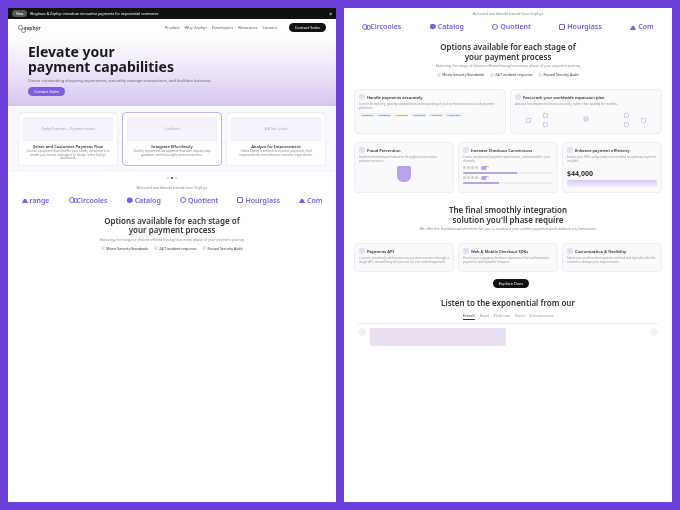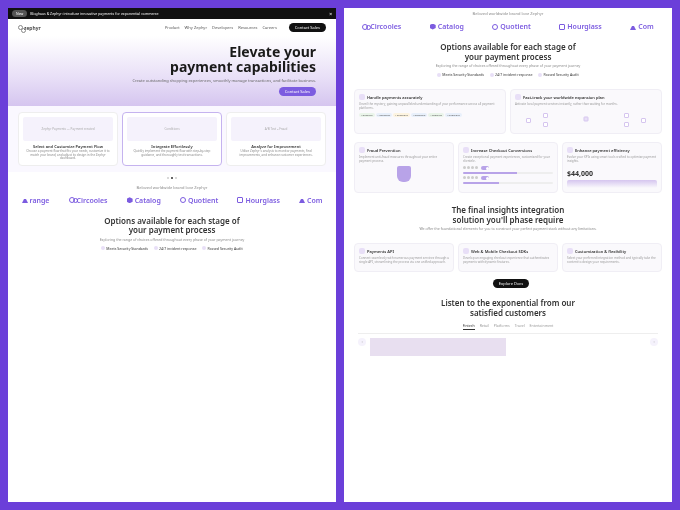--- a/index.html
+++ b/index.html
@@ -7,21 +7,21 @@
 .panel{background:#fff;flex:1;overflow:hidden;font-size:5px;color:#333}
 .banner{background:#111;color:#fff;display:flex;align-items:center;justify-content:center;padding:2px 4px;font-size:3.5px;gap:3px}
 .banner .pill{background:#555;border-radius:6px;padding:1px 4px}
 .banner .close{margin-left:auto;font-size:5px}
 .nav{display:flex;align-items:center;padding:4px 10px;gap:6px}
 .logo{display:flex;align-items:center;gap:1px;font-weight:600;font-size:5px}
 .logo-ico{width:5px;height:5px;border:1px solid #888;border-radius:50%;position:relative}
 .logo-ico::after{content:"";position:absolute;width:3px;height:3px;border:1px solid #888;border-radius:50%;left:2px;top:2px}
 .nav-links{display:flex;gap:5px;font-size:4px;color:#555;margin-left:auto}
 .btn-dark{background:#111;color:#fff;border-radius:7px;padding:2px 6px;font-size:4px;margin-left:6px}
-.hero{text-align:right;padding:8px 20px 10px;background:linear-gradient(180deg,#fff 0%,#e8dff7 60%,#d5c5ef 100%);position:relative}
+.hero{text-align:left;padding:8px 20px 10px;background:linear-gradient(180deg,#fff 0%,#e8dff7 60%,#d5c5ef 100%);position:relative}
 .hero h1{font-size:14px;font-weight:700;line-height:1.1;color:#1a1a1a}
 .hero p{font-size:4px;color:#666;margin-top:3px;line-height:1.3}
 .btn-purple{background:#7c5ce0;color:#fff;border-radius:7px;padding:2px 6px;font-size:4px;display:inline-block;margin-top:4px}
 .cards3{display:flex;gap:4px;padding:6px 10px;background:#faf8ff}
 .card{flex:1;background:#fff;border:1px solid #eee;border-radius:4px;padding:4px;text-align:center}
 .card.active{border-color:#c5b3ef}
 .card-img{height:24px;background:#f5f2fc;border-radius:2px;margin-bottom:3px;position:relative;display:flex;align-items:center;justify-content:center}
 .card h4{font-size:4px;font-weight:600;margin-bottom:1px}
 .card p{font-size:3px;color:#888;line-height:1.2}
 .dots{text-align:center;padding:2px}
@@ -289,21 +289,21 @@
       <h5>
           <i class="gi-ico"></i>
           <span>Enhance payment efficiency</span>
         </h5>
       <p>Evolve your KPIs using smart tools crafted to optimize payment insights.</p>
       <div class="bignum">$44,000</div>
       <div class="spark"></div>
     </div>
   </div>
   <div class="section">
-    <h2>The final insights integration</h2>
+    <h2>The final smoothly integration</h2>
     <h2>solution you'll phase require</h2>
     <p>We offer the foundational elements for you to construct your perfect payment stack without any limitations.</p>
   </div>
   <div class="grid3">
     <div class="gi">
       <h5>
           <i class="gi-ico"></i>
           <span>Payments API</span>
         </h5>
       <p>Connect seamlessly with numerous payment services through a single API, streamlining the process via one unified approach.</p>
@@ -319,21 +319,20 @@
       <h5>
           <i class="gi-ico"></i>
           <span>Customization &amp; flexibility</span>
         </h5>
       <p>Select your preferred integration method and typically take the content to design your requirements.</p>
     </div>
   </div>
   <div style="text-align:center;padding:4px"><span class="btn-dark">Explore Docs</span></div>
   <div class="section" style="padding-bottom:2px">
     <h2>Listen to the exponential from our</h2>
-    <h2>satisfied customers</h2>
   </div>
   <div class="tabs">
     <span class="on">Fintech</span>
     <span>Retail</span>
     <span>Platforms</span>
     <span>Travel</span>
     <span>Entertainment</span>
   </div>
   <div class="testi">
     <span class="arrow">‹</span>

